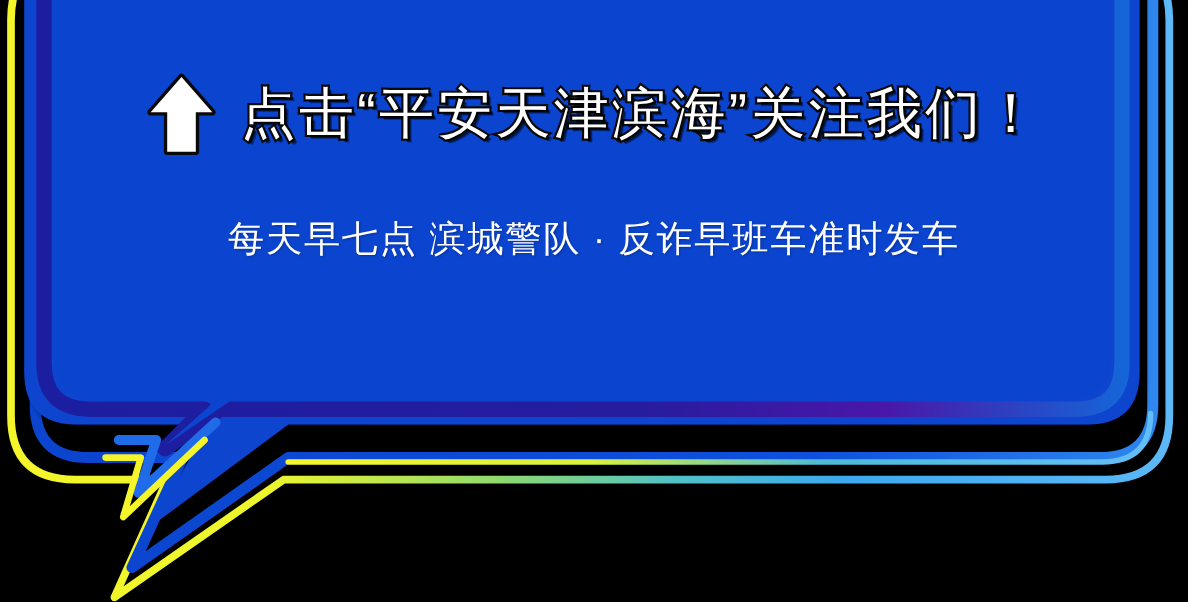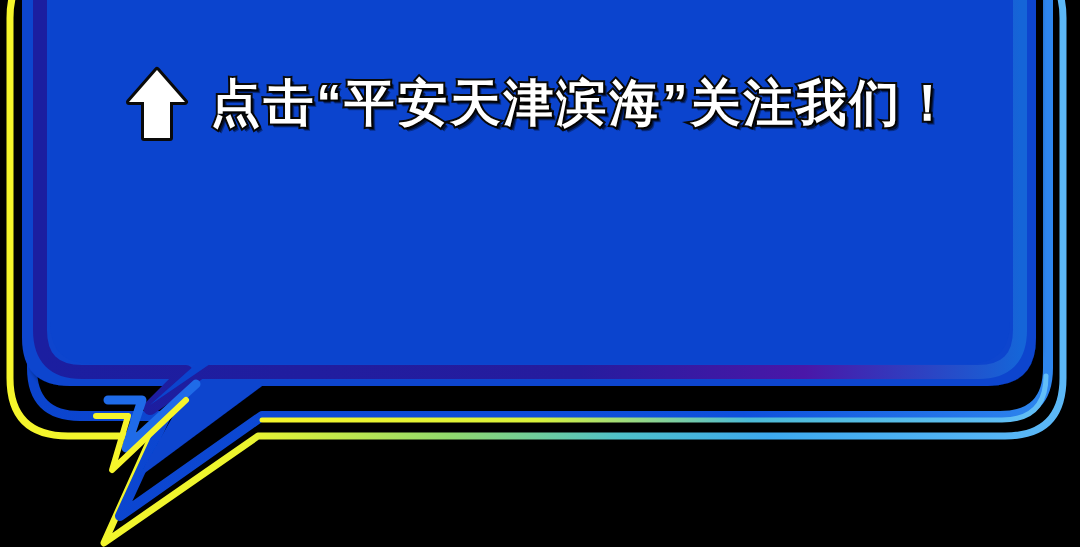--- a/index.html
+++ b/index.html
@@ -49,21 +49,21 @@
   .arrow-icon {
     display: block;
     width: 64px;
     height: 78px;
     flex: 0 0 auto;
     margin-top: 4px;
   }
 
   .headline {
     font-size: 50px;
-    font-weight: 700;
+    font-weight: 400;
     color: #ffffff;
     letter-spacing: 3px;
     line-height: 1;
     white-space: nowrap;
     -webkit-text-stroke: 4px #0a0a0a;
     paint-order: stroke fill;
     text-shadow:
        3px 3px 0 rgba(0,0,0,0.55),
        4px 4px 0 rgba(0,0,0,0.35);
   }
@@ -219,16 +219,17 @@
   <div id="content">
 
     <div class="headline-row">
       <svg class="arrow-icon" viewBox="0 0 64 78">
         <path d="M32 4 L60 36 L45 36 L45 72 L19 72 L19 36 L4 36 Z" fill="#ffffff" stroke="#0A0A0A" stroke-width="6" stroke-linejoin="round" stroke-linecap="round"></path>
         <path d="M32 4 L60 36 L45 36 L45 72 L19 72 L19 36 L4 36 Z" fill="#ffffff" stroke="none"></path>
       </svg>
       <div class="headline">点击“平安天津滨海”关注我们！</div>
     </div>
 
+    <div class="subline subline-1">每天早七点 滨城警队 · 反诈早班车准时发车</div>
 
   </div>
 
 </div>
 
 </body></html>

